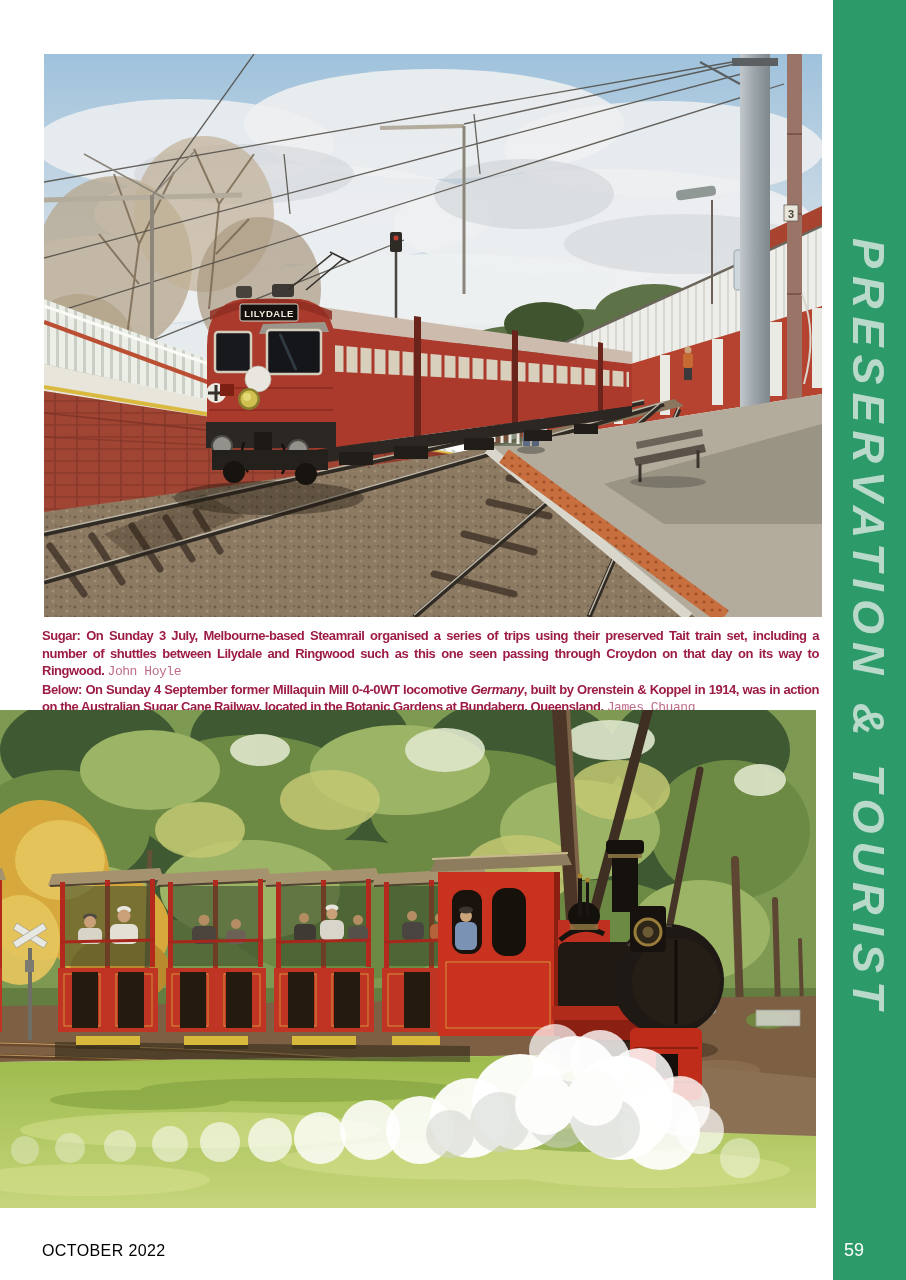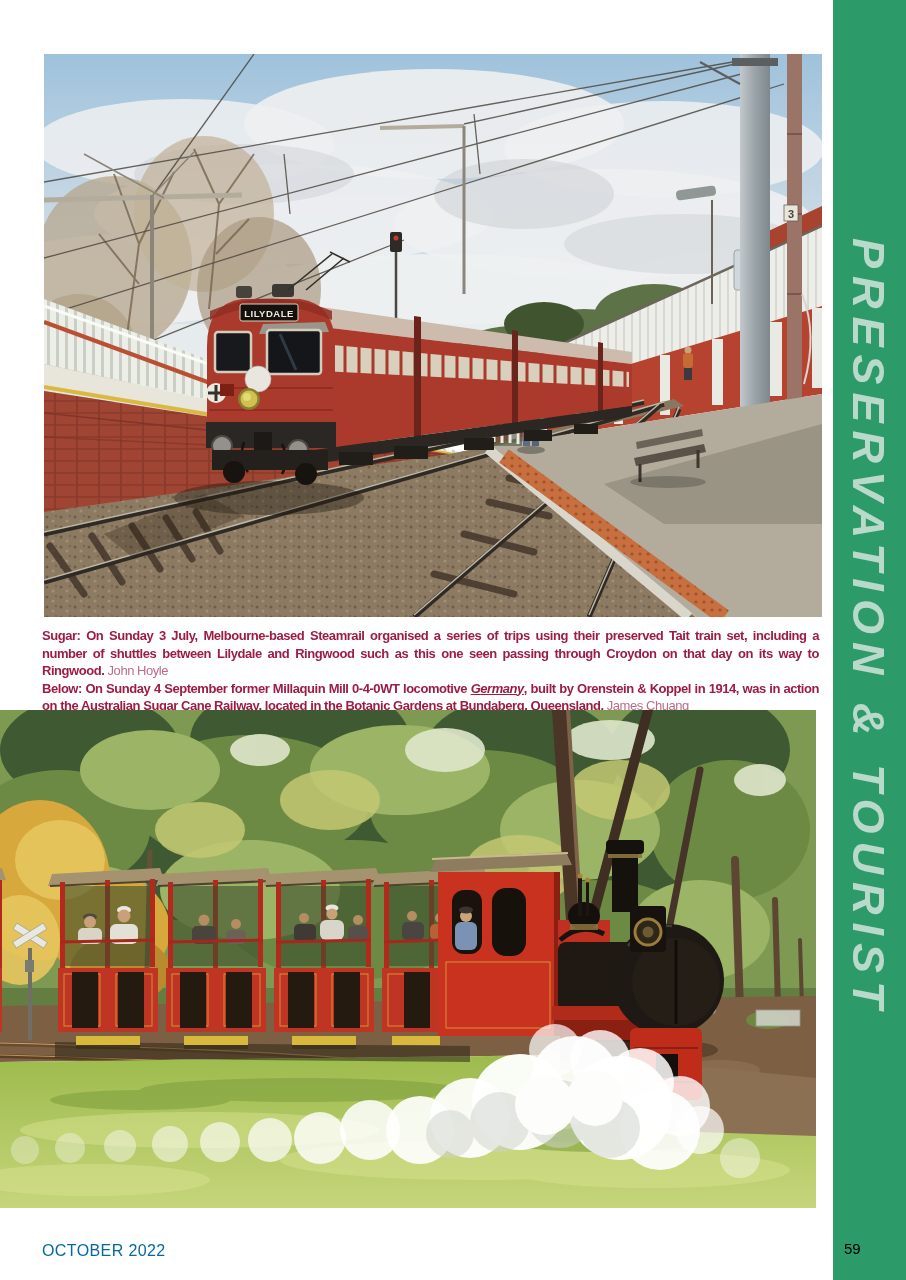--- a/index.html
+++ b/index.html
@@ -9,40 +9,40 @@
   }
   
   .sidebar{position:absolute;left:833px;top:0;width:73px;height:1280px;
     background:var(--banner-green,#2C9B69);}
   .sidebar-title{
     position:absolute;top:238px;left:9px;
     writing-mode:vertical-rl;text-orientation:mixed;white-space:nowrap;
     font-style:italic;font-weight:bold;font-size:45px;letter-spacing:8px;
     color:var(--banner-text,#B9DACA);
   }
-  .page-num{position:absolute;left:11px;top:1240px;font-size:15px;color:#000000;}
+  .page-num{position:absolute;left:11px;top:1240px;font-size:18px;color:#ffffff;}
   
   figure{margin:0;padding:0;}
   .photo-top{position:absolute;left:44px;top:54px;width:778px;height:563px;}
   .photo-bottom{position:absolute;left:0;top:710px;width:816px;height:498px;}
   .photo-top svg,.photo-bottom svg{display:block;}
   
   .caption{
     position:absolute;left:42px;top:627px;width:777px;
     font-size:13px;line-height:17.5px;letter-spacing:-0.45px;
     color:var(--caption-maroon,#9D1C44);text-align:justify;
   }
   .caption p{margin:0;}
   .cap-label{font-weight:bold;}
   .cap-body{font-weight:bold;}
-  .cap-italic{font-weight:bold;font-style:italic;text-decoration:underline;}
-  .cap-credit{font-weight:normal;color:var(--credit-pink,#BE6B8B);}
+  .cap-italic{font-weight:bold;font-style:italic;}
+  .cap-credit{font-weight:normal;color:var(--credit-pink,#BE6B8B);font-family:Liberation Mono, monospace;}
   
   .issue{position:absolute;left:42px;top:1242px;font-size:16px;
-    letter-spacing:.4px;color:#0369a1;}
+    letter-spacing:.4px;color:#000000;}
 </style>
 </head>
 <body>
 
 <div class="page">
 
   <figure class="photo-top">
     <svg width="778" height="563" viewBox="0 0 778 563" xmlns="http://www.w3.org/2000/svg">
       <defs>
         <linearGradient id="skyG" x1="0" y1="0" x2="0" y2="1">

